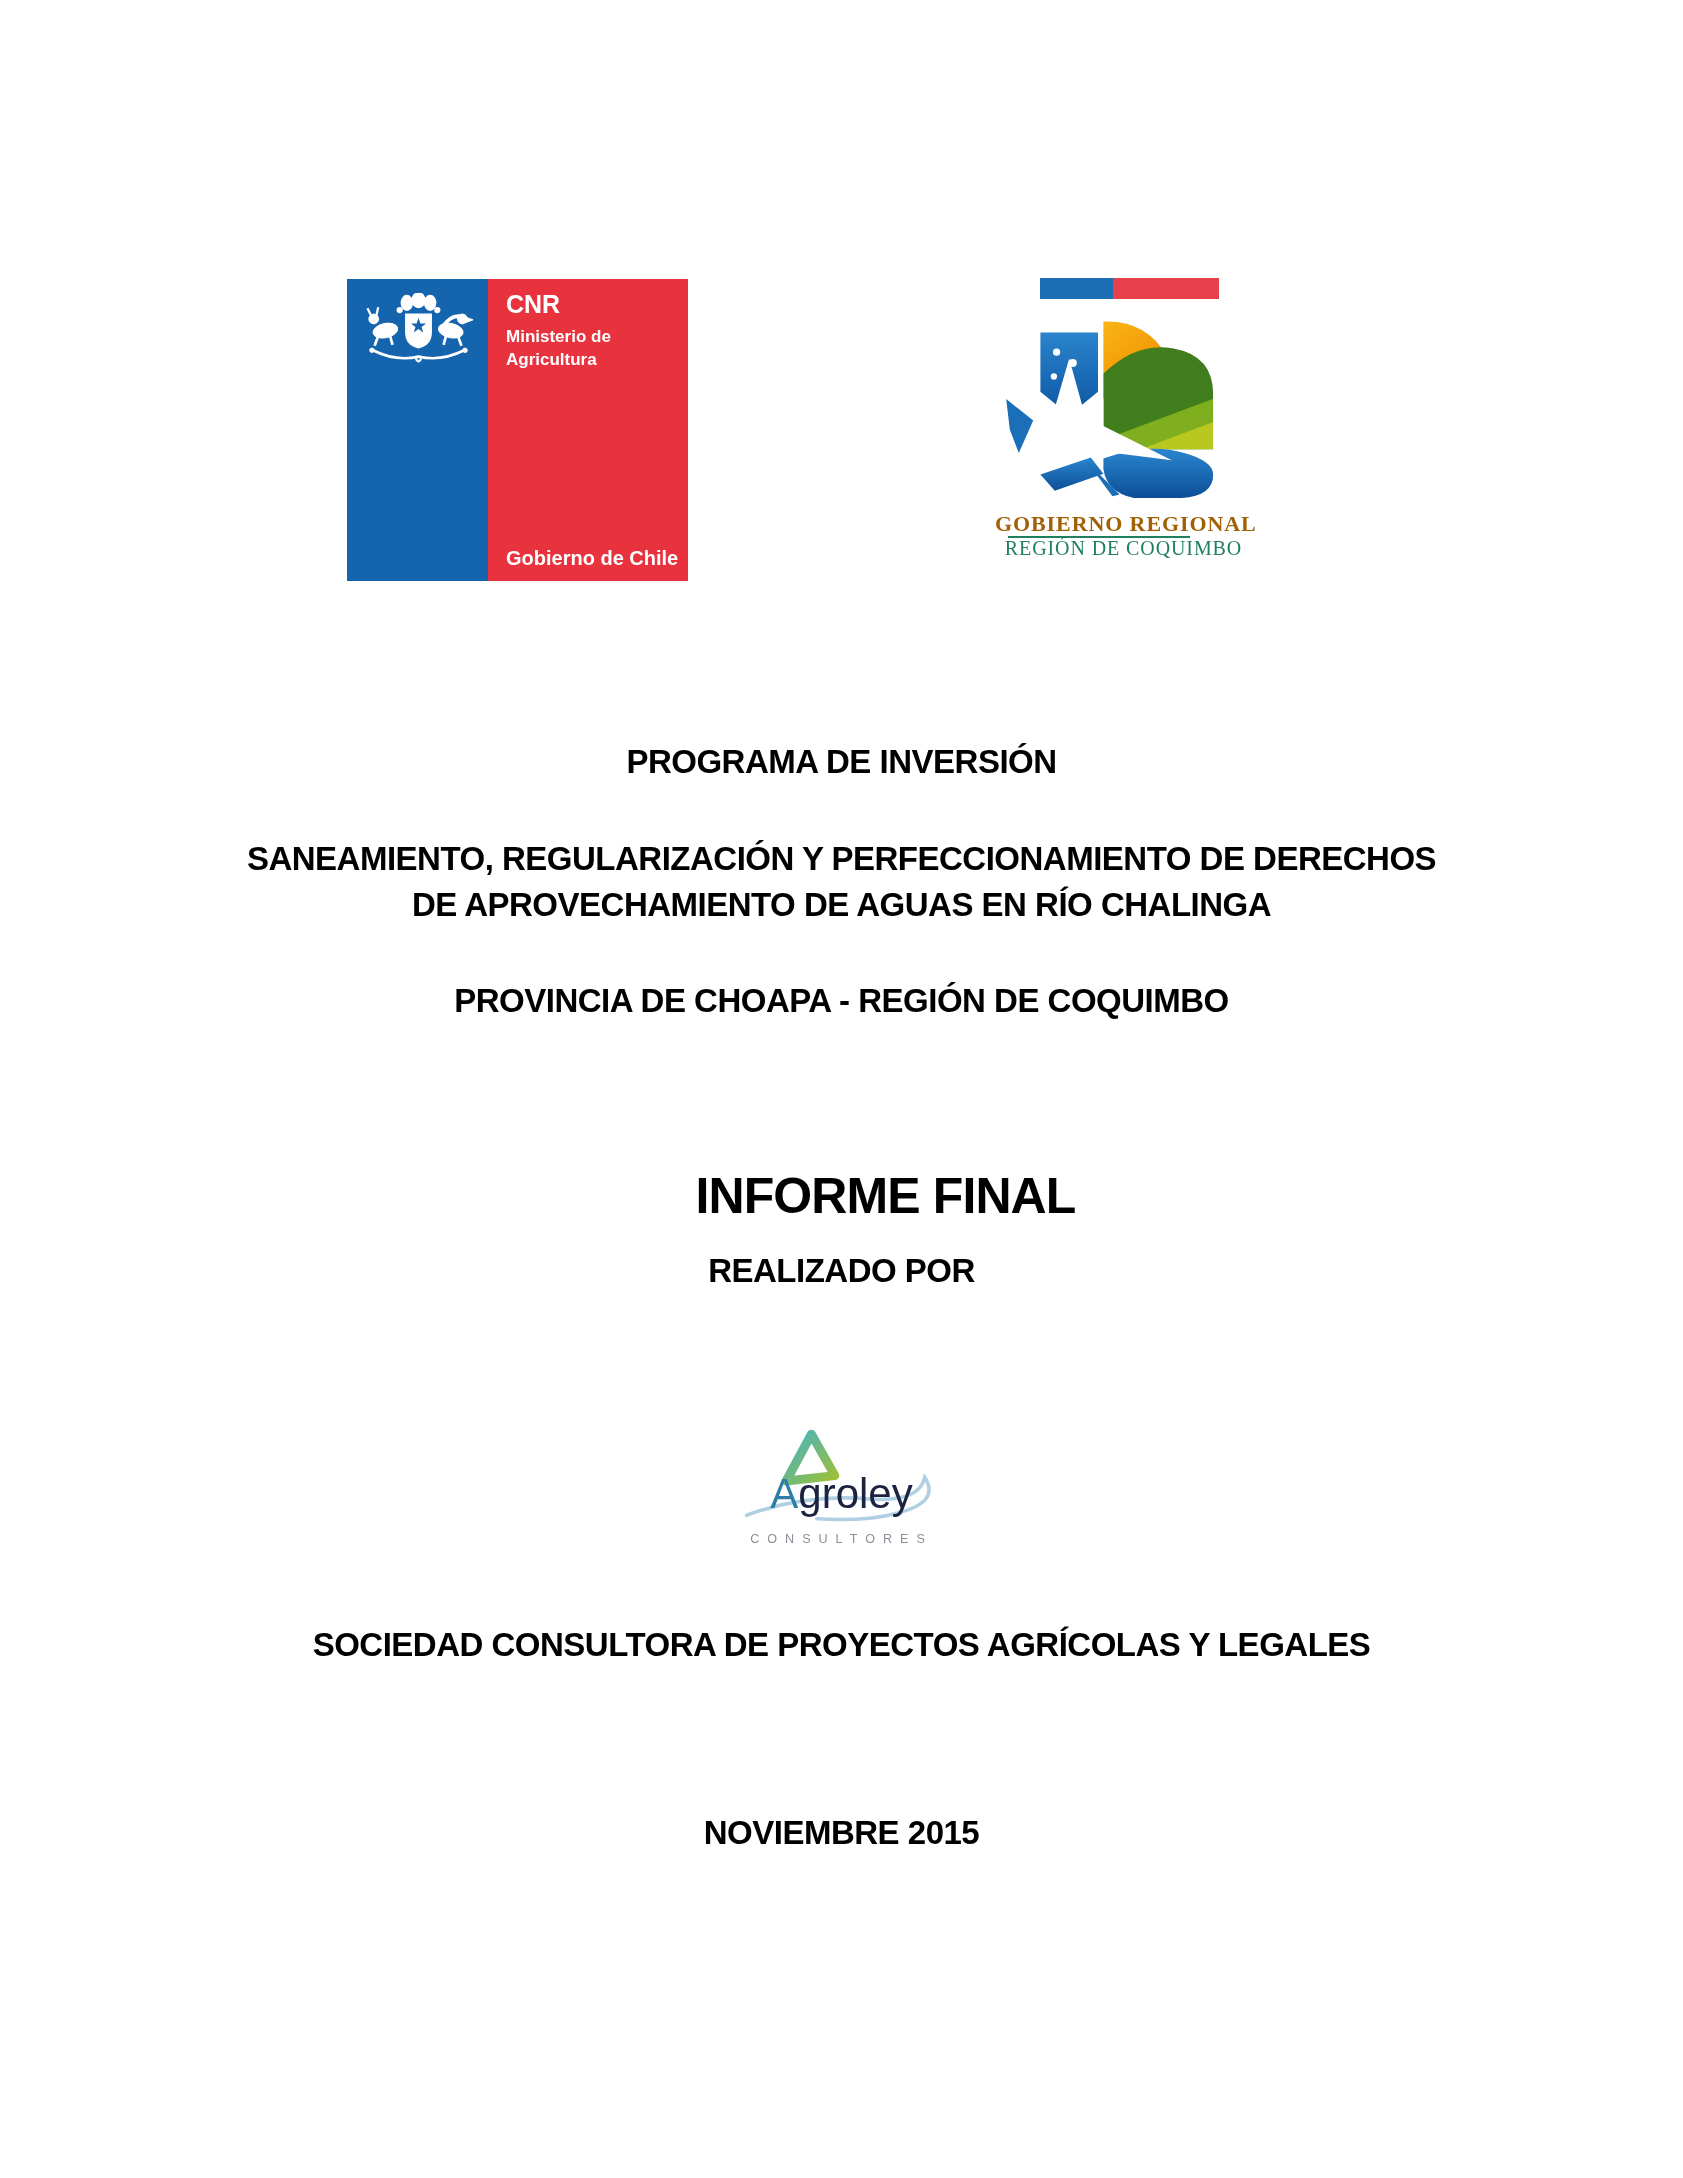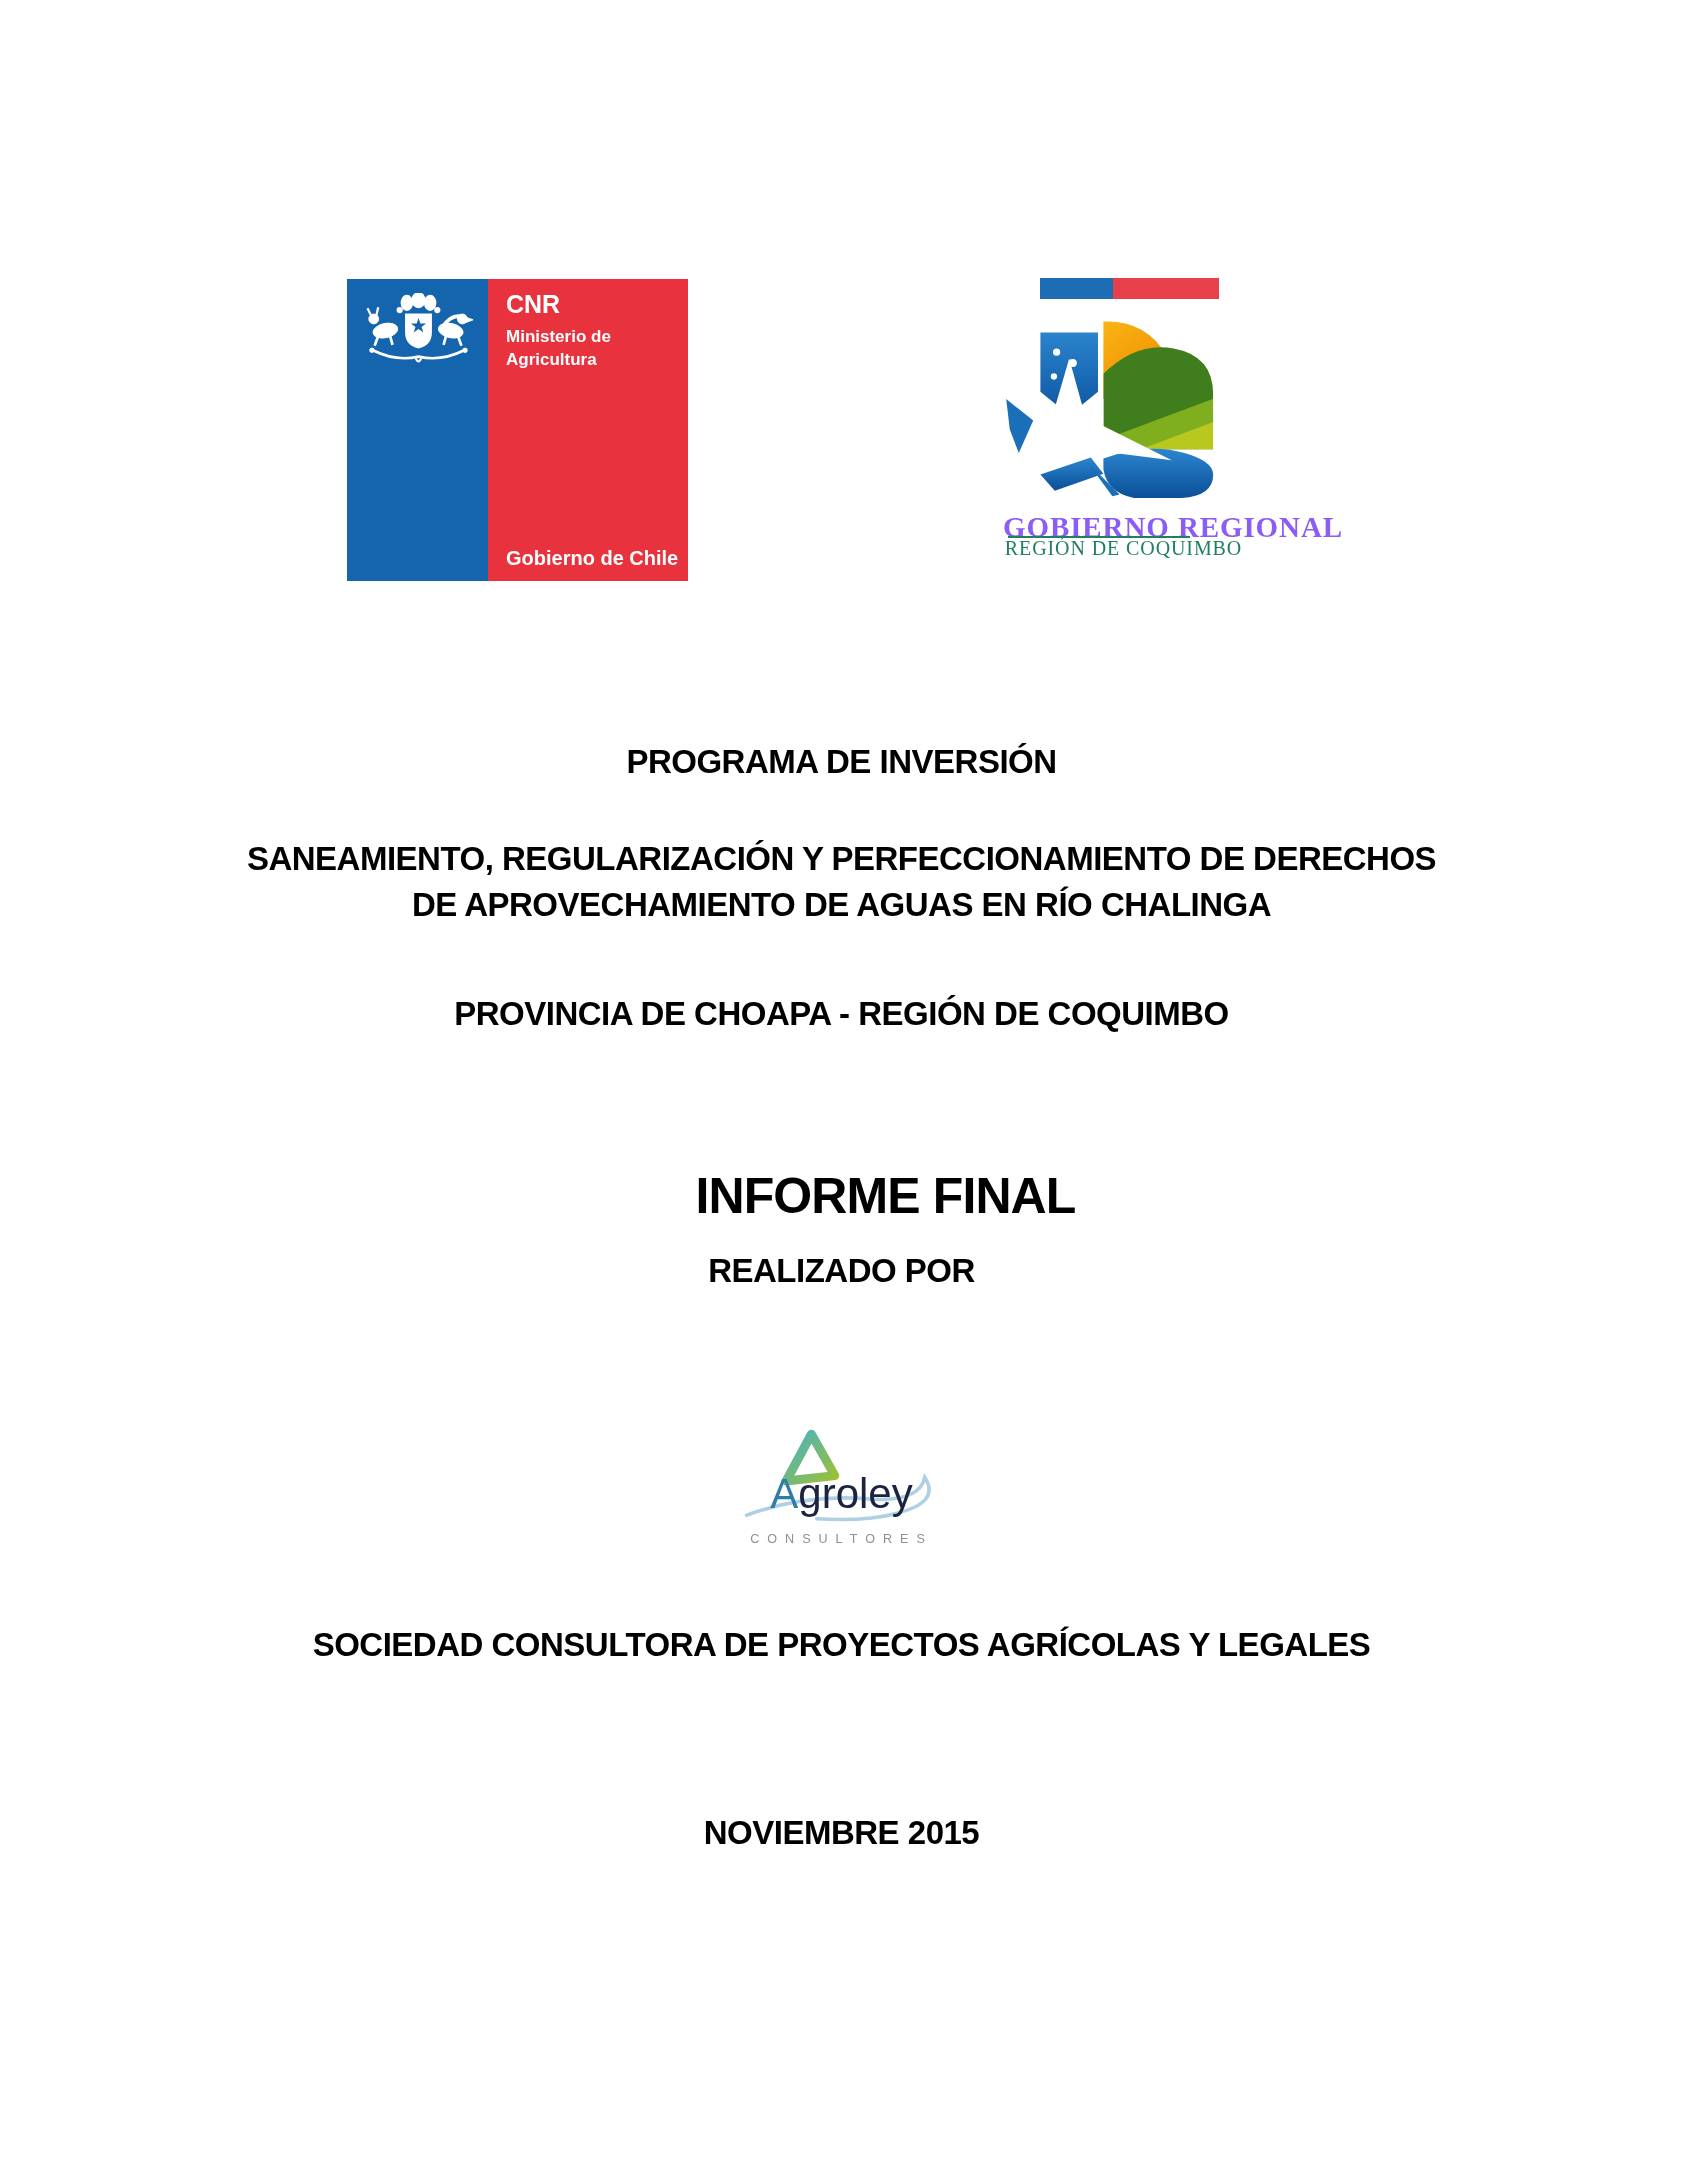--- a/index.html
+++ b/index.html
@@ -18,21 +18,21 @@
     text-align:center;
     font-weight:bold;
     font-size:33px;
     letter-spacing:-0.5px;
     color:#000000;
     white-space:nowrap;
   }
   .line-programa{top:743px;}
   .line-sub1{top:840px;}
   .line-sub2{top:886px;}
-  .line-provincia{top:982px;margin-top:13px;}
+  .line-provincia{top:982px;}
   .line-informe{top:1167px;font-size:50px;letter-spacing:-0.9px;padding-left:44px;}
   .line-realizado{top:1252px;}
   .line-sociedad{top:1626px;}
   .line-fecha{top:1814px;}
 
   
   .cnr-logo{
     position:absolute;left:347px;top:279px;
     width:341px;height:302px;
     display:flex;
@@ -59,22 +59,22 @@
     width:257px;height:288px;
   }
   .gore-bar{position:absolute;left:45px;top:2.7px;width:179px;height:21px;display:flex;}
   .gore-bar-blue{width:73px;height:100%;}
   .gore-bar-red{flex:1;height:100%;}
   .gore-emblem{position:absolute;left:1.8px;top:34px;}
   .gore-line1{
     position:absolute;left:0;top:236px;width:100%;
     text-align:center;
     font-family:"Liberation Serif","DejaVu Serif",serif;
-    font-weight:bold;font-size:29px;letter-spacing:0.9px;
-    color:#8b5cf6;white-space:nowrap;margin-left:8px;
+    font-weight:bold;font-size:22px;letter-spacing:0.9px;
+    color:#a16207;white-space:nowrap;
   }
   .gore-underline{
     position:absolute;left:12.6px;top:261px;width:182px;height:1.8px;
     background:#1f7f5f;
   }
   .gore-line2{
     position:absolute;left:0;top:262px;width:100%;
     text-align:center;
     font-family:"Liberation Serif","DejaVu Serif",serif;
     font-weight:normal;font-size:20px;letter-spacing:0.9px;

